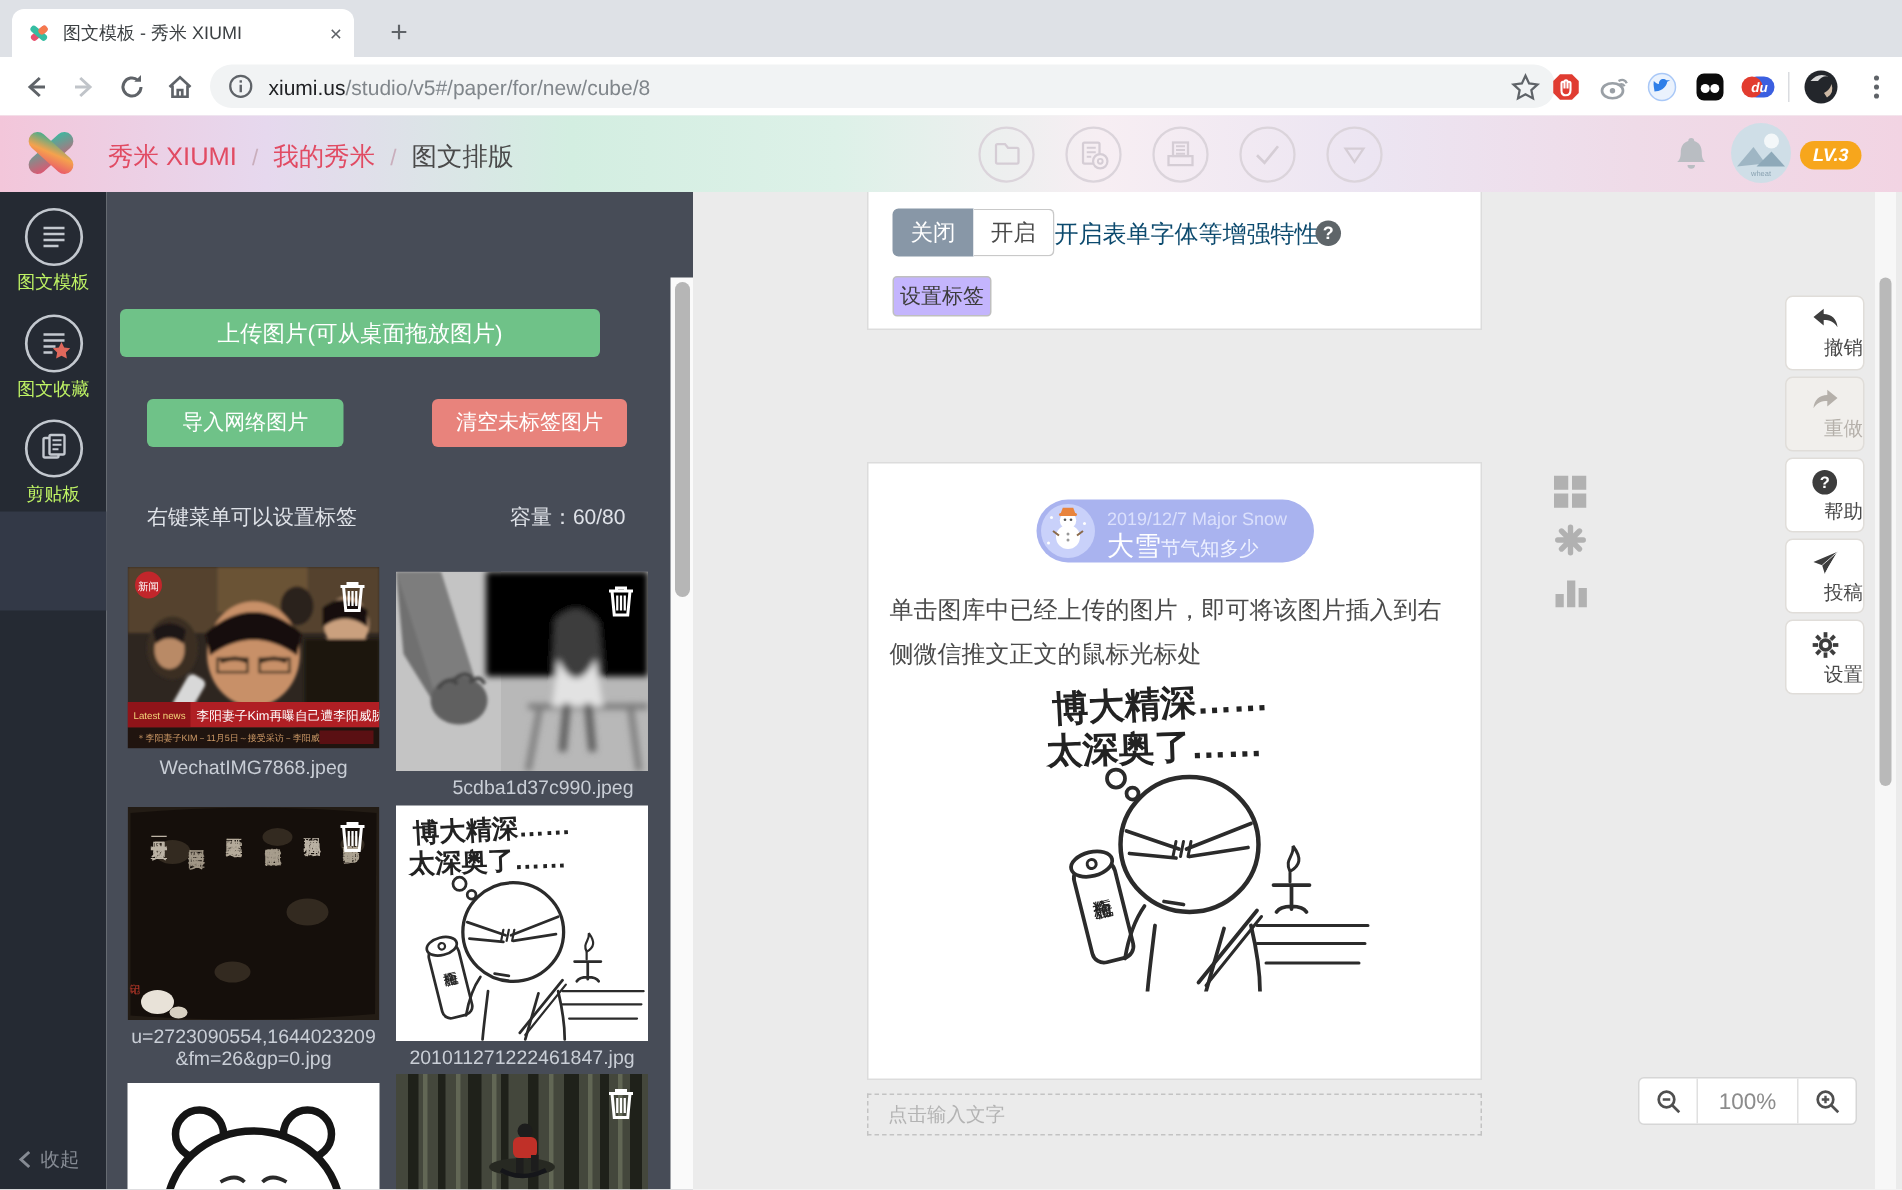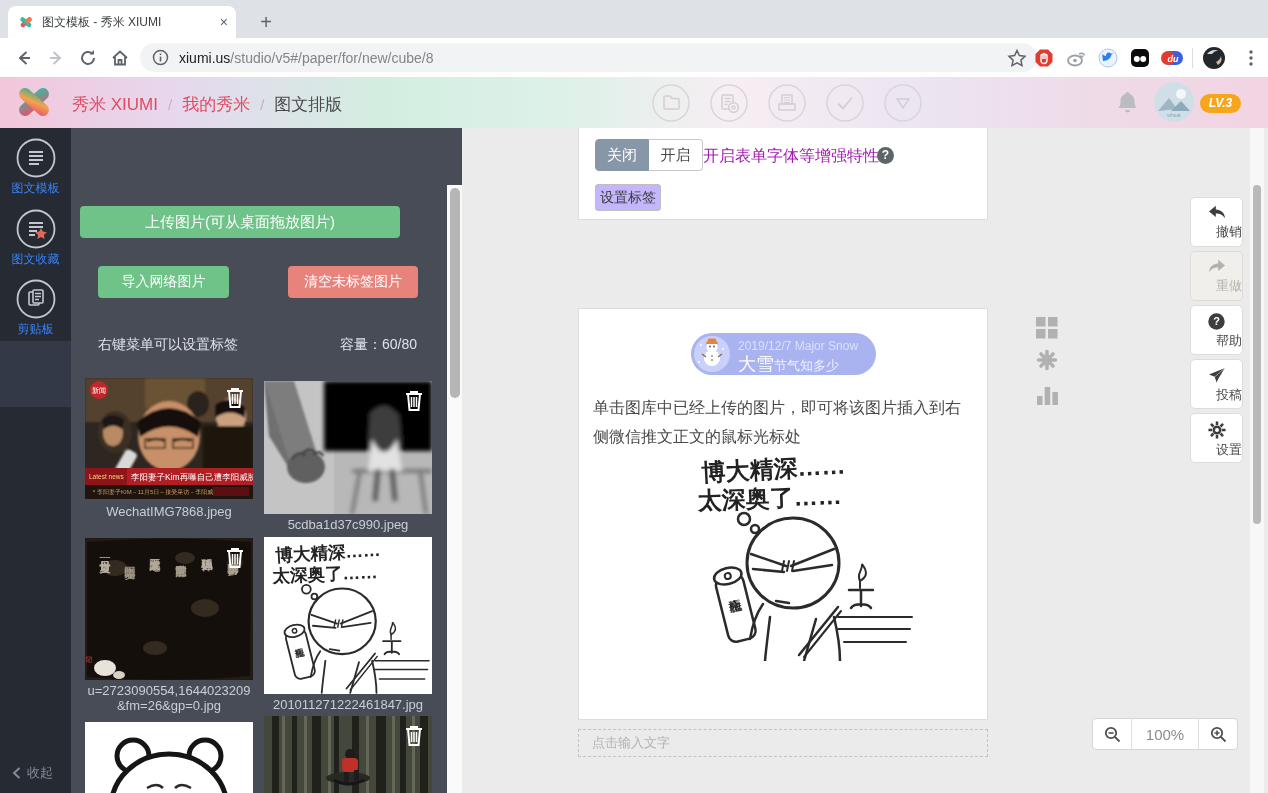--- a/index.html
+++ b/index.html
@@ -20,21 +20,21 @@
 
 #hdr{position:absolute;left:0;top:77px;width:1268px;height:51px;background:linear-gradient(90deg,#f3c6da 0%,#e6d8ee 14%,#d3eee1 30%,#ddf1e8 44%,#f7eef3 58%,#ece5f2 72%,#efdbe8 86%,#f2d4e3 100%)}
 #crumb{position:absolute;left:72px;top:16px;font-size:17px;color:#e14b63;white-space:nowrap}
 #crumb .sep{color:#c9aebc;margin:0 10px;font-size:15px}
 #crumb .cur{color:#4a4a4a}
 .hcirc{position:absolute;top:7px}
 #lvbadge{position:absolute;left:1200px;top:17px;width:41px;height:19px;background:#f7a61c;border-radius:10px;color:#fff;font-size:12px;font-style:italic;font-weight:bold;text-align:center;line-height:19px}
 
 #side{position:absolute;left:0;top:128px;width:71px;height:665px;background:#252a33}
 .sitem{position:absolute;left:0;width:71px;text-align:center}
-.sitem .lb{font-size:12px;color:#3b82f6;margin-top:2px}
+.sitem .lb{font-size:12px;color:#bef264;margin-top:2px}
 #sactive{position:absolute;left:0;top:213px;width:71px;height:66px;background:#333947}
 #collapse{position:absolute;left:12px;top:636px;color:#868b94;font-size:13px;display:flex;align-items:center}
 #panel{position:absolute;left:71px;top:128px;width:391px;height:665px;background:#474c57;overflow:hidden}
 #phead{position:absolute;left:0;top:0;width:391px;height:57px;background:#3a3f4a}
 #ptab{position:absolute;left:7px;top:12px;font-size:14px;color:#fff;padding-bottom:8px;border-bottom:2px solid #fff}
 .btn-green{position:absolute;background:#6fc288;border-radius:4px;color:#fff;display:flex;align-items:center;justify-content:center}
 .btn-red{position:absolute;background:#e8837c;border-radius:4px;color:#fff;display:flex;align-items:center;justify-content:center}
 #phint{position:absolute;left:27px;top:208px;font-size:14px;color:#dfe2e8}
 #pcap{position:absolute;right:45px;top:208px;font-size:14px;color:#dfe2e8}
 .thumb{position:absolute;width:168px;overflow:hidden}
@@ -42,21 +42,21 @@
 .trash{position:absolute;top:8px;right:8px}
 #pscroll{position:absolute;left:376px;top:57px;width:15px;height:608px;background:#fafafa}
 #pscroll .th{position:absolute;left:2.5px;top:3px;width:10px;height:210px;background:#b6b6b6;border-radius:5px}
 
 #canvas{position:absolute;left:462px;top:128px;width:806px;height:665px;overflow:hidden}
 .card{position:absolute;left:116px;width:410px;background:#fff;border:1px solid #dcdcdc}
 #card1{top:-22px;height:114px}
 #toggle{position:absolute;left:16px;top:32px;display:flex}
 #tg-off{width:54px;height:32px;background:#8897a7;border:1px solid #8897a7;border-radius:4px 0 0 4px;color:#fff;font-size:15px;display:flex;align-items:center;justify-content:center}
 #tg-on{width:54px;height:32px;background:#fff;border:1px solid #c9c9c9;border-left:none;border-radius:0 4px 4px 0;color:#4a4a4a;font-size:15px;display:flex;align-items:center;justify-content:center}
-#tg-label{position:absolute;left:124px;top:39px;font-size:16px;color:#a21caf}
+#tg-label{position:absolute;left:124px;top:39px;font-size:16px;color:#0c4a6e}
 #helpq{position:absolute;left:298px;top:40px;width:17px;height:17px;background:#5e6569;border-radius:50%;color:#fff;font-size:12px;font-weight:bold;text-align:center;line-height:17px}
 #settag{position:absolute;left:16px;top:77px;width:66px;height:27px;border:1px solid #bfbfbf;border-radius:3px;background:#c4b5fd;color:#3c3c3c;font-size:14px;display:flex;align-items:center;justify-content:center}
 #card2{top:180px;height:412px}
 #badge{position:absolute;left:112px;top:24px;width:185px;height:42px;border-radius:21px;background:#a9b3ef}
 #badge-circ{position:absolute;left:3px;top:3px;width:36px;height:36px;border-radius:50%;background:#c9d1fa;overflow:hidden}
 #badge-date{position:absolute;left:47px;top:6px;font-size:12px;color:#dbe0fc}
 #badge-main{position:absolute;left:47px;top:19px;white-space:nowrap}
 #badge-main .big{font-size:18px;font-weight:normal;color:#fff}
 #badge-main .rest{font-size:13px;color:#eef1ff}
 #para{position:absolute;left:14px;top:84px;width:390px;font-size:16px;line-height:29px;color:#4a4a4a}
@@ -361,21 +361,21 @@
         <path d="M28,78 q6,-9 13,-3 M38,73 q7,-8 13,-2 M49,74 q7,-6 10,1" stroke="#474747" stroke-width="2.5" fill="none"></path>
       </g>
     </svg>
     <svg class="trash" width="20" height="23" viewBox="0 0 20 23">
           <path d="M2,5 h16" stroke="#fff" stroke-width="2"></path>
           <path d="M7,5 v-2 h6 v2" stroke="#fff" stroke-width="2" fill="none"></path>
           <path d="M4,5 l1.5,16 h9 L16,5" stroke="#fff" stroke-width="2" fill="none"></path>
           <path d="M7.5,8 v10 M10,8 v10 M12.5,8 v10" stroke="#fff" stroke-width="1.5"></path>
         </svg>
   </div>
-  <div class="cap" style="left:193px;top:389px">5cdba1d37c990.jpeg</div>
+  <div class="cap" style="left:207px;top:389px">5cdba1d37c990.jpeg</div>
 
   <div class="thumb" style="left:14px;top:410px;height:142px">
     <svg width="168" height="142" viewBox="0 0 168 142">
       <rect width="168" height="142" fill="#231c15"></rect>
       <path d="M2,4 Q84,-3 166,4 L165,138 Q84,145 2,139 Z" fill="#150f0b"></path>
       <g fill="#332a20">
             <ellipse cx="30" cy="30" rx="12" ry="8"></ellipse>
             <ellipse cx="120" cy="70" rx="14" ry="9"></ellipse>
             <ellipse cx="70" cy="110" rx="12" ry="7"></ellipse>
             <ellipse cx="150" cy="25" rx="8" ry="6"></ellipse>

